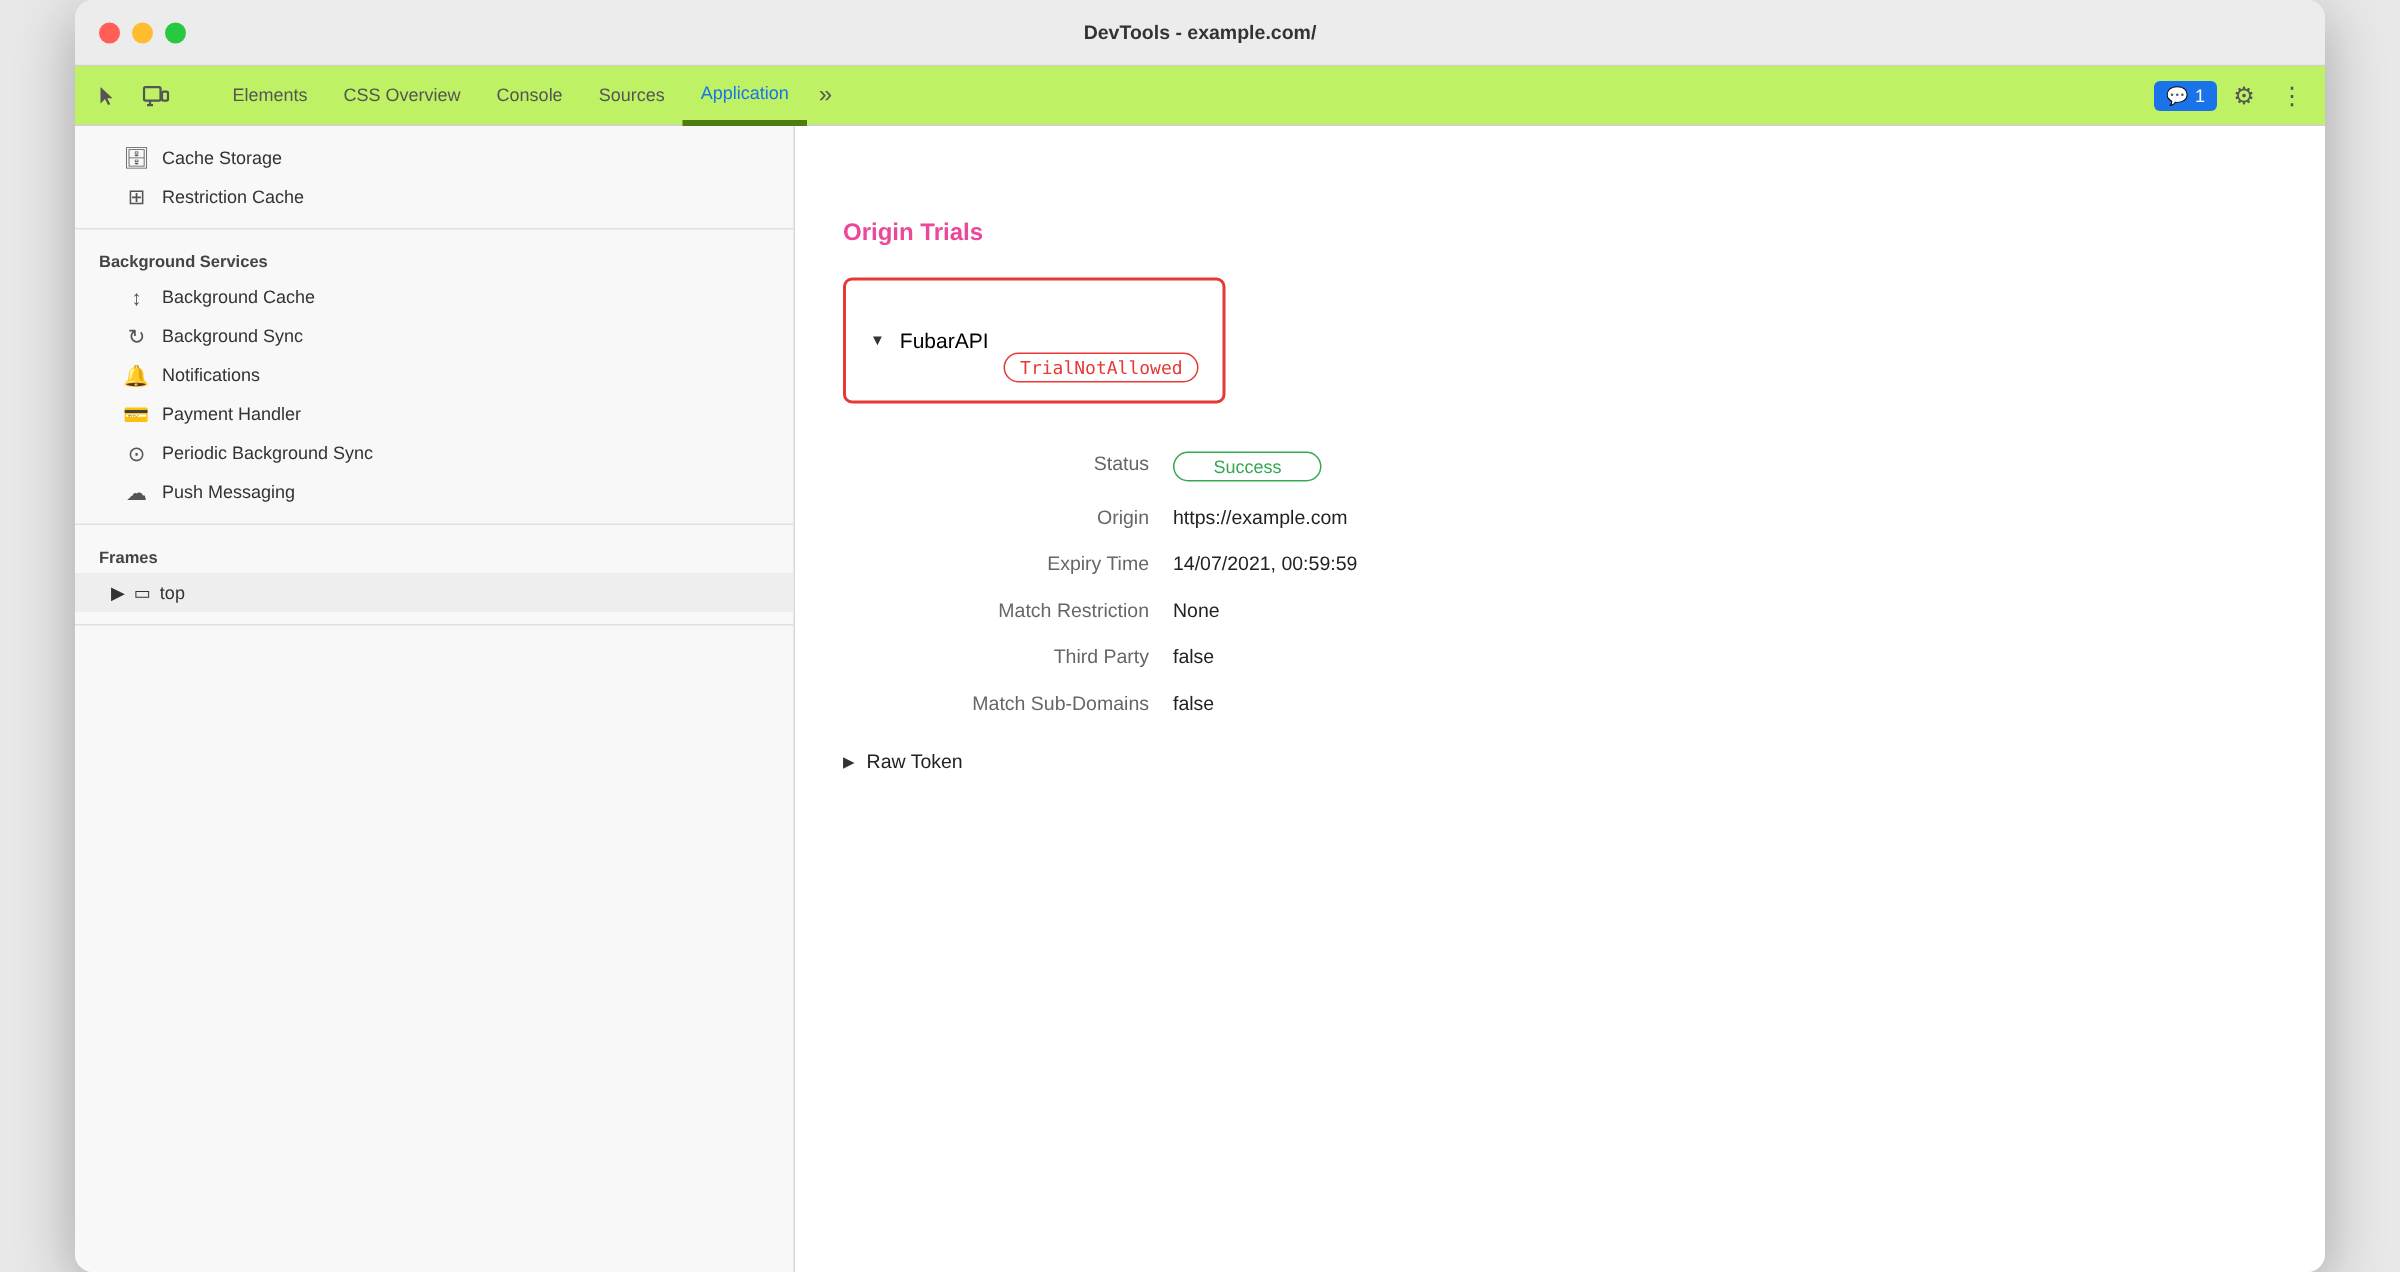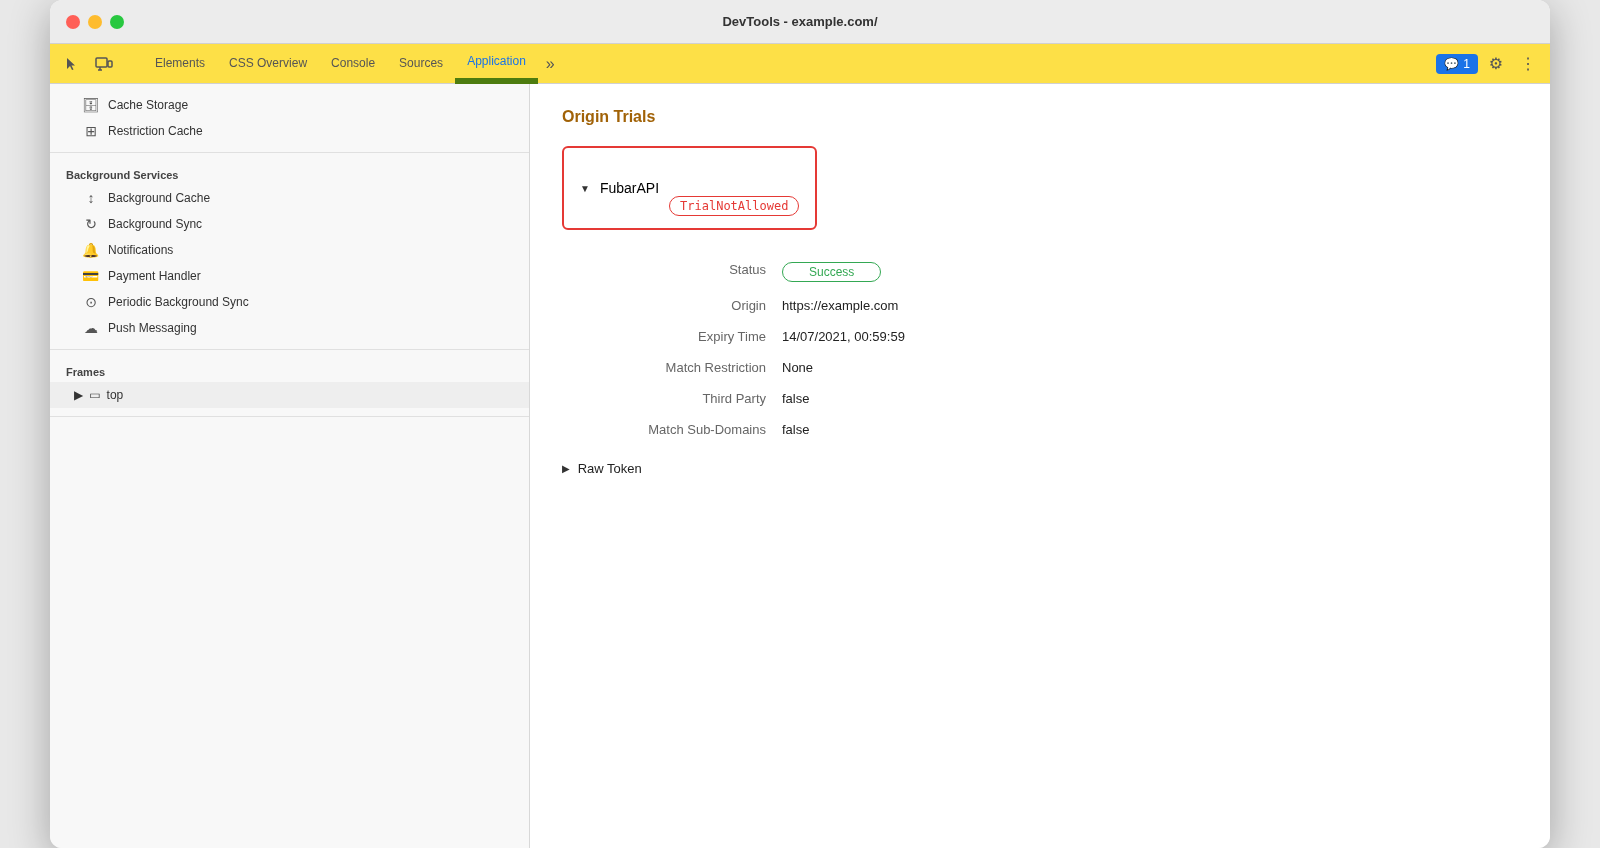--- a/index.html
+++ b/index.html
@@ -44,21 +44,21 @@
     .tl-yellow { background: #febc2e; }
     .tl-green { background: #28c840; }
     .titlebar-title {
       font-size: 13px;
       font-weight: 600;
       color: #333;
       text-align: right;
     }
     
     .tabbar {
-      background: #fde047;
+      background: #bef264;
       border-bottom: 1px solid #d0d0d0;
       height: 40px;
       display: flex;
       align-items: stretch;
       padding: 0 8px;
       gap: 0;
       text-align: center;
     }
     .tabbar-left {
       display: flex;
@@ -85,21 +85,21 @@
       padding: 0 12px;
       font-size: 12px;
       color: #555;
       cursor: pointer;
       border-bottom: 2px solid transparent;
       margin-bottom: -1px;
       white-space: nowrap;
     }
     .tab.active {
       color: #1a73e8;
-      border-bottom: 6px solid #4d7c0f;
+      border-bottom: 4px solid #4d7c0f;
       font-weight: 500;
     }
     .tab-more {
       display: flex;
       align-items: center;
       padding: 0 8px;
       font-size: 16px;
       color: #555;
       cursor: pointer;
     }
@@ -178,22 +178,23 @@
     
     .content {
       flex: 1;
       background: #ffffff;
       padding: 24px 32px;
       overflow-y: auto;
     }
     .content-title {
       font-size: 16px;
       font-weight: 700;
-      color: #a16207;
+      color: #ec4899;
       margin-bottom: 20px;
+      margin-top: 39px;
     }
     
     .fubar-row {
       border: 2px solid #e53935;
       border-radius: 6px;
       padding: 12px 16px;
       display: flex;
       align-items: center;
       gap: 10px;
       margin-bottom: 24px;

